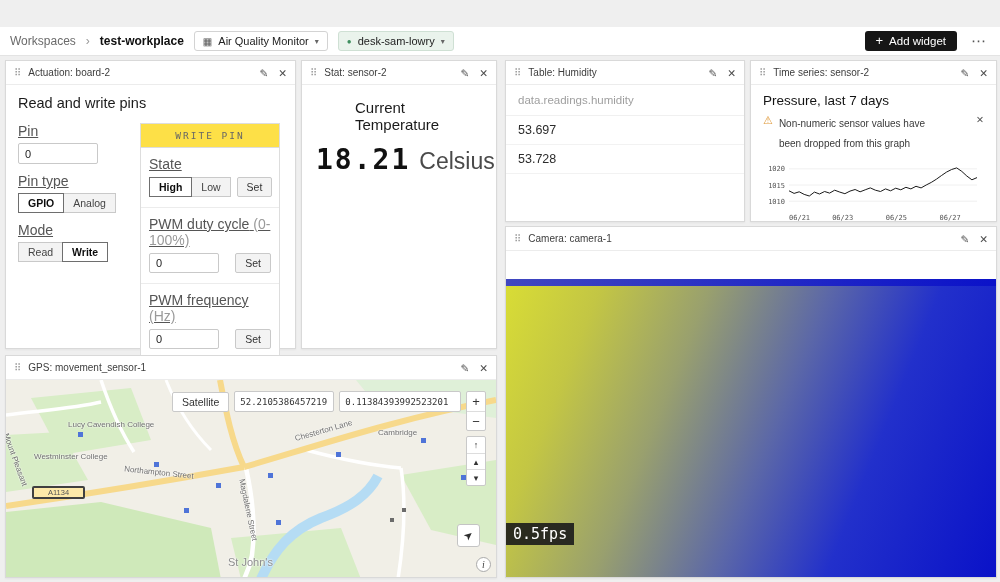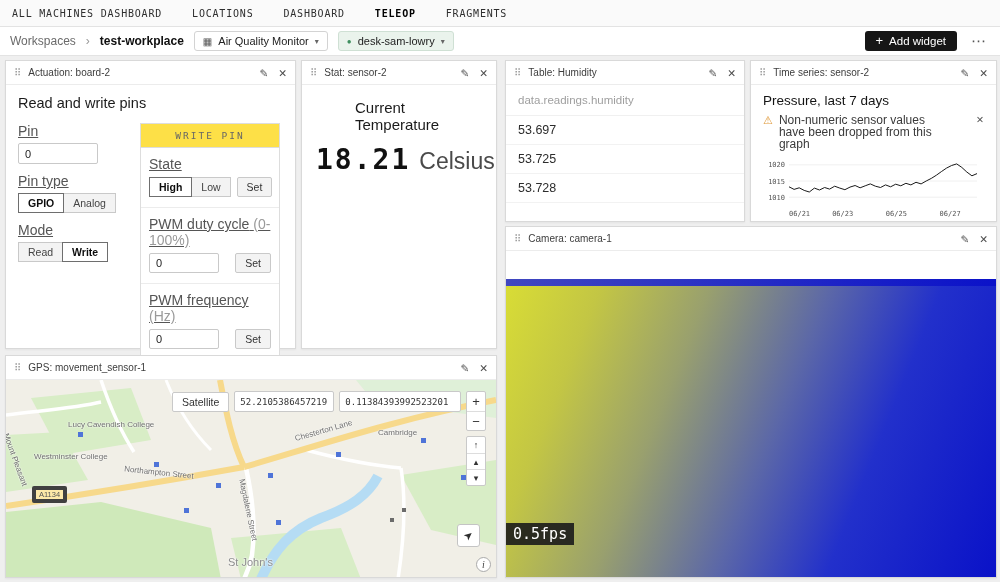--- a/index.html
+++ b/index.html
@@ -81,40 +81,40 @@
 
   
   .tbl-colhead { padding:9px 12px; font-size:11.5px; color:#9f9f9f; border-bottom:1px solid #f0f0f0; }
   .tbl-row { padding:7px 12px; font-size:12.5px; color:#2c2c2c; border-bottom:1px solid #f2f2f2; }
 
   
   .ts-body { padding:8px 12px 4px; }
   .ts-heading { font-size:13.5px; color:#141414; margin-bottom:6px; }
   .ts-warning { display:flex; gap:6px; align-items:flex-start; margin-bottom:4px; }
   .warn-icon { color:#e09b3d; font-size:11px; line-height:12px; }
-  .warn-text { font-size:12px; color:#3a3a3a; line-height:12px; width:158px; }
+  .warn-text { font-size:10px; color:#3a3a3a; line-height:20px; width:158px; }
   .warn-close { margin-left:auto; font-size:9.5px; color:#555; cursor:pointer; }
   .ts-chart { width:221px; height:72px; display:block; }
 
   
   .cam-body { position:absolute; top:25px; left:0; right:0; bottom:0; background:#fff; }
   .cam-img { position:absolute; top:27px; left:0; right:0; bottom:0;
     background:linear-gradient(112deg,#d9dd35 0%,#c3c644 16%,#99a06e 34%,#5b67a8 54%,#2230cb 72%,#0a12c8 100%); }
   .cam-img::before { content:""; position:absolute; top:0; left:0; right:0; height:7px;
     background:linear-gradient(90deg,#4047c0,#0b12c9); }
   .fps-badge { position:absolute; left:0; bottom:32px; background:rgba(18,18,24,0.85); color:#fff;
     font-family:"DejaVu Sans Mono", monospace; font-size:15px; padding:2px 7px; }
 
   
   .map { position:absolute; top:24px; left:0; right:0; bottom:0; overflow:hidden; background:#f1efe7; }
   .map svg.basemap { position:absolute; inset:0; }
   .map-label { position:absolute; font-size:8px; color:#6e6e6e; white-space:nowrap;
     text-shadow:0 0 2px #fff, 0 0 2px #fff; }
-  .route-badge { position:absolute; background:#fde9a9; border:4px solid #404040; border-radius:2px;
-    font-size:7.5px; color:#555; padding:0 3px; text-shadow:none; }
+  .route-badge { position:absolute; background:#fde9a9; border:2px solid #404040; border-radius:2px;
+    font-size:7.5px; color:#555; padding:0 14px; text-shadow:none; }
   .map-top-controls { position:absolute; top:11px; left:166px; display:flex; gap:5px; align-items:center; }
   .btn-satellite { background:#fff; border:1px solid #c9c9c9; border-radius:2px; font-size:10.5px; color:#333;
     padding:3px 9px; cursor:pointer; }
   .coord-input { height:21px; border:1px solid #c9c9c9; border-radius:2px; background:#fff;
     font-family:"DejaVu Sans Mono", monospace; font-size:9px; color:#333; padding:0 5px; }
   .coord-lat { width:100px; } .coord-lng { width:122px; }
   .map-zoom { position:absolute; top:11px; right:10px; width:20px; background:#fff; border:1px solid #c9c9c9;
     border-radius:2px; display:flex; flex-direction:column; }
   .map-zoom .zbtn { height:19px; display:flex; align-items:center; justify-content:center; font-size:13px;
     color:#333; cursor:pointer; }
@@ -130,27 +130,20 @@
   .btn-locate span { font-size:11px; color:#2d2d2d; transform:rotate(-40deg); }
   .btn-info { position:absolute; right:5px; bottom:5px; width:15px; height:15px; border-radius:50%;
     background:#fff; border:1px solid #aaa; display:flex; align-items:center; justify-content:center;
     font-family:"Liberation Serif", serif; font-style:italic; font-size:10px; color:#444; cursor:pointer; }
 </style>
 </head>
 <body>
 
 <div class="screen">
 
-  <nav class="topnav">
-    <span class="nav-item">ALL MACHINES DASHBOARD</span>
-    <span class="nav-item">LOCATIONS</span>
-    <span class="nav-item">DASHBOARD</span>
-    <span class="nav-item active">TELEOP</span>
-    <span class="nav-item">FRAGMENTS</span>
-  </nav>
 
   <div class="toolbar">
     <span class="crumb-root">Workspaces</span>
     <span class="crumb-sep">›</span>
     <span class="crumb-current">test-workplace</span>
 
     <span class="select">
       <span class="sel-icon">▦</span>
       <span>Air Quality Monitor</span>
       <span class="chev">▾</span>
@@ -256,21 +249,20 @@
       <header class="w-head">
         <span class="drag">⠿</span>
         <span class="w-title">Table: Humidity</span>
         <span class="w-actions">
           <span class="icon-btn">✎</span>
           <span class="icon-btn">✕</span>
         </span>
       </header>
       <div class="tbl-colhead">data.readings.humidity</div>
       <div class="tbl-row">53.697</div>
-      <div class="tbl-row">53.725</div>
       <div class="tbl-row">53.728</div>
     </section>
 
     <section class="widget" id="w-ts">
       <header class="w-head">
         <span class="drag">⠿</span>
         <span class="w-title">Time series: sensor-2</span>
         <span class="w-actions">
           <span class="icon-btn">✎</span>
           <span class="icon-btn">✕</span>

